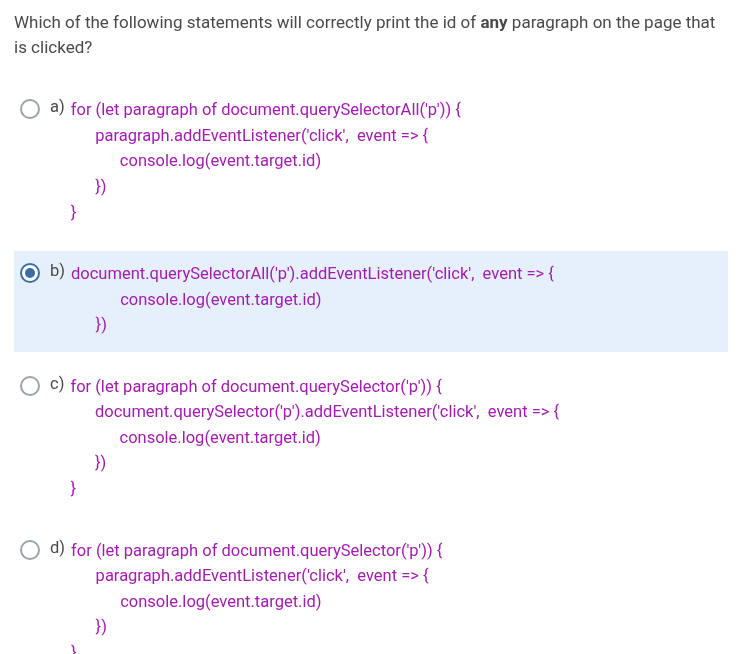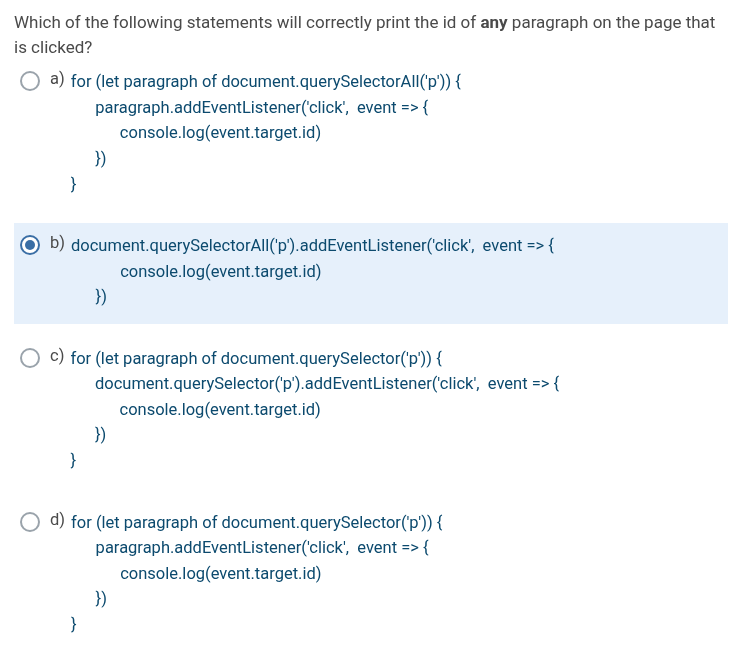--- a/index.html
+++ b/index.html
@@ -8,20 +8,21 @@
     padding: 10px 14px;
     font-family: -apple-system, BlinkMacSystemFont, "Segoe UI", Roboto, "Helvetica Neue", Arial, sans-serif;
     color: #4a4a4a;
     font-size: 16px;
     width: 742px;
     background: #fff;
   }
   .question {
     font-size: 17px;
     line-height: 1.45;
+    margin-bottom: 28px;
     color: #4a4a4a;
   }
   .question strong {
     font-weight: 700;
   }
   .option {
     display: flex;
     align-items: flex-start;
     padding: 10px 6px 14px 6px;
     margin-bottom: 12px;
@@ -62,21 +63,21 @@
   .opt-letter {
     margin-right: 6px;
     color: #4a4a4a;
     font-size: 16.5px;
   }
   .opt-code {
     white-space: pre;
     font-family: -apple-system, BlinkMacSystemFont, "Segoe UI", Roboto, "Helvetica Neue", Arial, sans-serif;
     font-size: 16.5px;
     line-height: 1.55;
-    color: #0c4a6e;
+    color: #a21caf;
   }
 </style>
 </head>
 <body>
 
 <div class="question">
   <span>Which of the following statements will correctly print the id of </span><strong>any</strong><span> paragraph on the page that is clicked?</span>
 </div>
 
 <div id="options-container">

